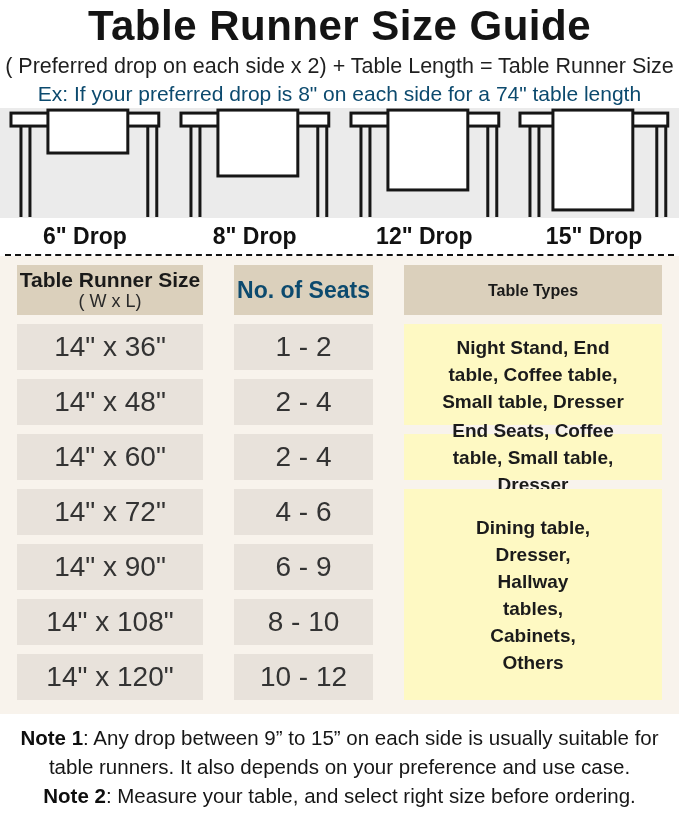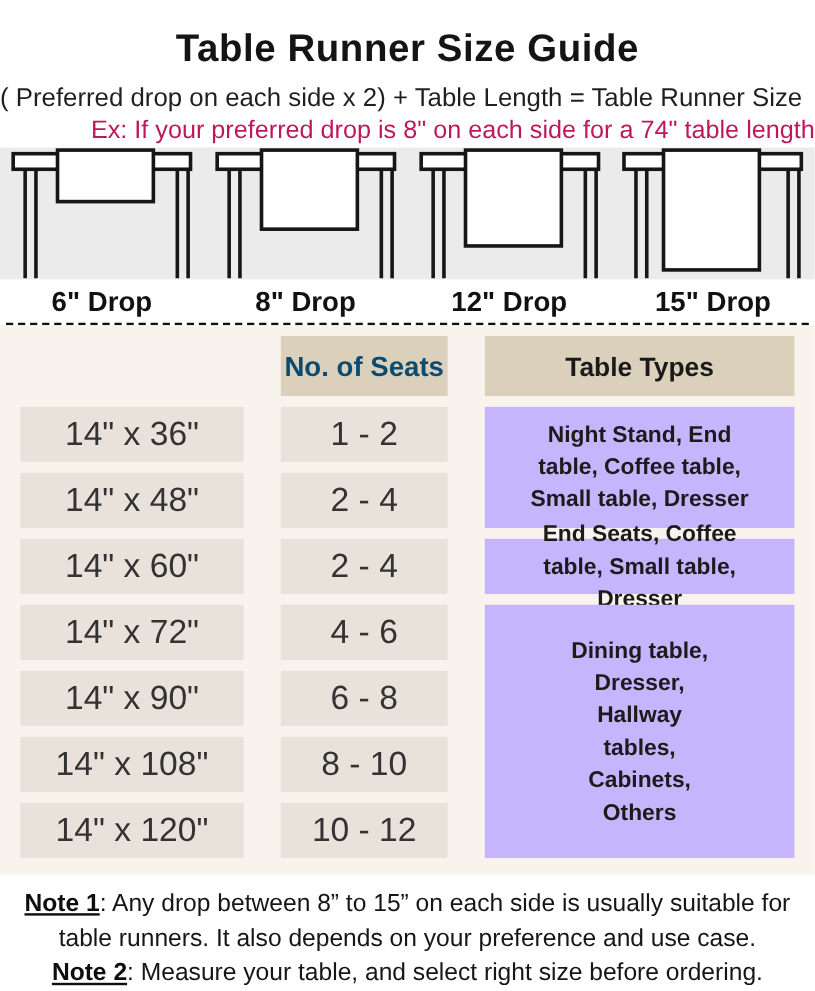--- a/index.html
+++ b/index.html
@@ -1,28 +1,28 @@
 <!DOCTYPE html>
 <html><head>
 <meta charset="utf-8">
 <style>
   html,body { margin:0; padding:0; background:#ffffff; }
   body { width:679px; font-family:"Liberation Sans", sans-serif; color:#1c1c1c; }
   .page { width:679px; height:826px; overflow:hidden; background:#ffffff; }
 
   
   .title {
-    margin:0; padding-top:16px;
-    text-align:center; font-size:32px; font-weight:bold;
+    margin:0; padding-top:1px;
+    text-align:center; font-size:42px; font-weight:bold;
     letter-spacing:0.5px; color:#141414; line-height:49px;
   }
   .formula {
-    font-size:21.5px; color:#1f1f1f; line-height:28px; margin-top:2px;
+    text-align:center; font-size:21.5px; color:#1f1f1f; line-height:28px; margin-top:2px;
   }
-  .example { text-align:right; font-size:21px; color:#be185d; line-height:28px; }
+  .example { text-align:center; font-size:21px; color:#0c4a6e; line-height:28px; }
 
   
   .band { height:110px; background:#ebebeb; display:flex; }
   .slot { width:169.75px; height:110px; }
   .slot svg { display:block; }
   .draw { fill:#ffffff; stroke:#161616; stroke-width:3; }
   .legs { fill:none; stroke:#161616; stroke-width:3; }
 
   .drop-labels { height:36px; background:#ffffff; display:flex; align-items:center; }
   .drop-label {
@@ -43,29 +43,29 @@
     align-items:center; justify-content:center; text-align:center;
   }
   .hcell .h-main { font-size:21px; font-weight:bold; color:#1a1a1a; line-height:23px; }
   .hcell .h-sub  { font-size:18px; color:#2a2a2a; line-height:21px; }
   .hcell .h-big  { font-size:23px; font-weight:bold; color:#0c4a6e; }
   .dcell {
     background:#e8e2db; display:flex; align-items:center; justify-content:center;
     font-size:28px; color:#333333;
   }
   .tcell {
-    background:#c4b5fd; display:flex; align-items:center; justify-content:center;
+    background:#fef9c3; display:flex; align-items:center; justify-content:center;
     text-align:center; font-size:19px; font-weight:bold; color:#1b1b1b;
     line-height:27px; padding:0 34px; box-sizing:border-box;
   }
 
   
   .notes { background:#ffffff; padding:9px 2px 0 2px; }
   .note { text-align:center; font-size:20.5px; line-height:29px; color:#161616; max-width:675px; margin:0 auto; }
-  .note b { color:#0e0e0e;text-decoration:underline; }
+  .note b { color:#0e0e0e; }
 </style>
 </head>
 <body>
 
 <div class="page">
 
   <h1 class="title">Table Runner Size Guide</h1>
   <div class="formula">( Preferred drop on each side x 2) + Table Length = Table Runner Size</div>
   <div class="example">Ex: If your preferred drop is 8" on each side for a 74" table length</div>
 
@@ -105,53 +105,57 @@
     <div class="drop-label">8" Drop</div>
     <div class="drop-label">12" Drop</div>
     <div class="drop-label">15" Drop</div>
   </div>
 
   <div class="dashed-divider"></div>
 
   <div class="table-section">
     <div class="size-grid">
 
+      <div class="hcell" style="grid-column:1; grid-row:1;">
+        <div class="h-main">Table Runner Size</div>
+        <div class="h-sub">( W x L)</div>
+      </div>
       <div class="hcell" style="grid-column:2; grid-row:1;">
         <div class="h-big">No. of Seats</div>
       </div>
       <div class="hcell" style="grid-column:3; grid-row:1;">
-        <div class="h-main" style="font-size:22px;">Table Types</div>
+        <div class="h-main" style="font-size:16px;">Table Types</div>
       </div>
 
       <div class="dcell" style="grid-column:1; grid-row:2;">14" x 36"</div>
       <div class="dcell" style="grid-column:2; grid-row:2;">1 - 2</div>
 
       <div class="dcell" style="grid-column:1; grid-row:3;">14" x 48"</div>
       <div class="dcell" style="grid-column:2; grid-row:3;">2 - 4</div>
 
       <div class="dcell" style="grid-column:1; grid-row:4;">14" x 60"</div>
       <div class="dcell" style="grid-column:2; grid-row:4;">2 - 4</div>
 
       <div class="dcell" style="grid-column:1; grid-row:5;">14" x 72"</div>
       <div class="dcell" style="grid-column:2; grid-row:5;">4 - 6</div>
 
       <div class="dcell" style="grid-column:1; grid-row:6;">14" x 90"</div>
-      <div class="dcell" style="grid-column:2; grid-row:6;">6 - 8</div>
+      <div class="dcell" style="grid-column:2; grid-row:6;">6 - 9</div>
 
       <div class="dcell" style="grid-column:1; grid-row:7;">14" x 108"</div>
       <div class="dcell" style="grid-column:2; grid-row:7;">8 - 10</div>
 
       <div class="dcell" style="grid-column:1; grid-row:8;">14" x 120"</div>
       <div class="dcell" style="grid-column:2; grid-row:8;">10 - 12</div>
 
       <div class="tcell" style="grid-column:3; grid-row:2 / 4;">Night Stand, End table, Coffee table, Small table, Dresser</div>
       <div class="tcell" style="grid-column:3; grid-row:4 / 5;">End Seats, Coffee table, Small table, Dresser</div>
       <div class="tcell" style="grid-column:3; grid-row:5 / 9; padding:0 64px;">Dining table, Dresser, Hallway tables, Cabinets, Others</div>
 
     </div>
   </div>
 
   <div class="notes">
-    <div class="note"><b>Note 1</b><span>: Any drop between 8” to 15” on each side is usually suitable for table runners. It also depends on your preference and use case.</span></div>
+    <div class="note"><b>Note 1</b><span>: Any drop between 9” to 15” on each side is usually suitable for table runners. It also depends on your preference and use case.</span></div>
     <div class="note"><b>Note 2</b><span>: Measure your table, and select right size before ordering.</span></div>
   </div>
 
 </div>
 
 </body></html>

